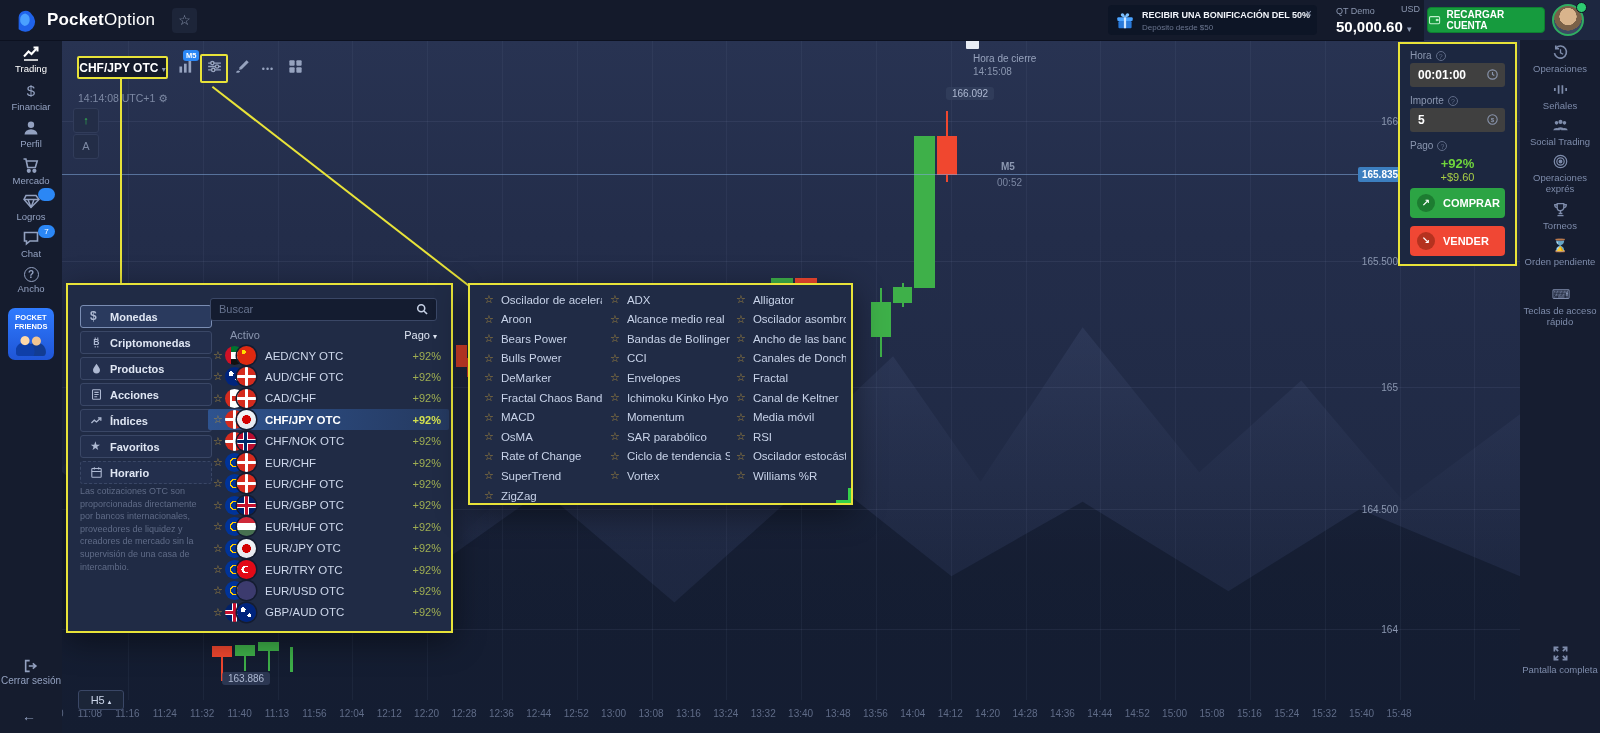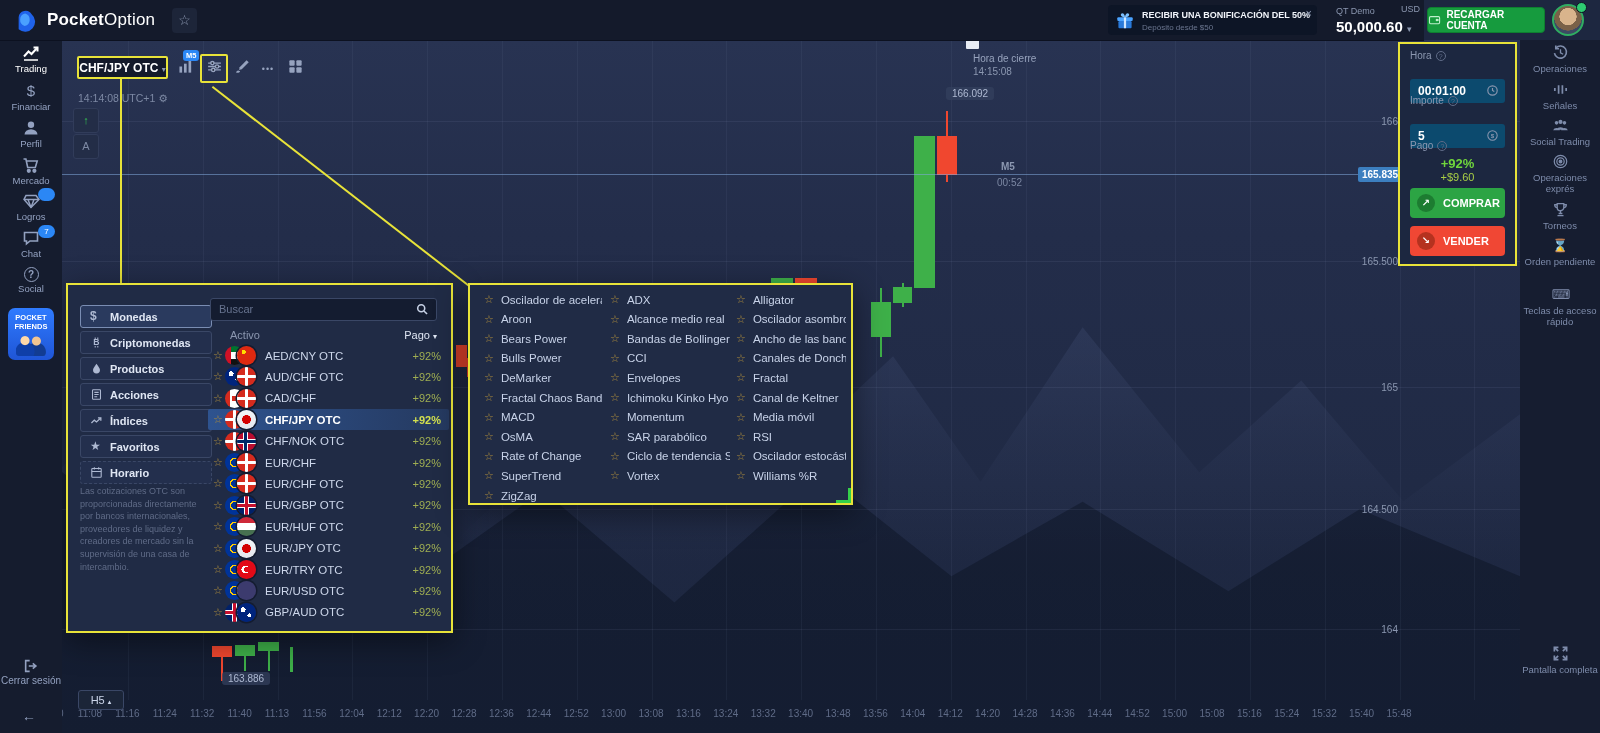--- a/index.html
+++ b/index.html
@@ -87,21 +87,21 @@
   .arow .apay{margin-left:auto;margin-right:8px;color:#9fae52;font-size:11px;}
   .arow.sel .apay{color:#d3e04e;font-weight:bold;}
   #ind-panel{left:468px;top:283px;width:385px;height:222px;}
   .ind-item{position:absolute;display:flex;align-items:center;gap:7px;color:#c7d2e8;font-size:11.5px;white-space:nowrap;overflow:hidden;}
   .ind-item .rstar{color:#a8893d;font-size:11px;}
   .ind-resize{position:absolute;right:0;bottom:0;width:12px;height:12px;border-right:3px solid #35d04a;border-bottom:3px solid #35d04a;}
   
   #trade-panel{position:absolute;left:1398px;top:42px;width:119px;height:224px;border:2px solid #e8e339;background:#1c2740;box-sizing:border-box;z-index:6;}
   .tp-label{position:absolute;left:10px;color:#8b97b0;font-size:10px;display:flex;gap:4px;align-items:center;}
   .q-ic{display:inline-block;width:10px;height:10px;border:1px solid #5f6b87;border-radius:50%;color:#5f6b87;font-size:7px;line-height:10px;text-align:center;box-sizing:border-box;}
-  .tp-input{position:absolute;left:10px;width:95px;height:24px;background:#0c4a6e;border-radius:3px;color:#fff;font-weight:bold;font-size:12px;line-height:24px;padding:0 8px;box-sizing:border-box;margin-top:16px;}
+  .tp-input{position:absolute;left:10px;width:95px;height:24px;background:#404040;border-radius:3px;color:#fff;font-weight:bold;font-size:12px;line-height:24px;padding:0 8px;box-sizing:border-box;}
   .tp-input .ic{position:absolute;right:6px;top:5px;width:13px;height:13px;color:#8b97b0;}
   .tp-pct{position:absolute;left:0;width:115px;text-align:center;color:#70d63c;font-size:13px;font-weight:bold;}
   .tp-amt{position:absolute;left:0;width:115px;text-align:center;color:#a9cf45;font-size:11px;}
   .tp-btn{position:absolute;left:10px;width:95px;height:30px;border-radius:4px;color:#fff;font-size:11px;font-weight:bold;display:flex;align-items:center;box-sizing:border-box;padding-left:7px;gap:8px;}
   .tp-btn .circ{width:18px;height:18px;border-radius:50%;text-align:center;line-height:18px;font-size:10px;flex-shrink:0;}
   .buy{background:#2ca444;}.buy .circ{background:#1d7c31;}
   .sell{background:#f04734;}.sell .circ{background:#b5321f;}
   
   .ann{position:absolute;background:#e8e339;z-index:4;}
   .ic svg{width:100%;height:100%;display:block;}
@@ -283,21 +283,21 @@
         <span class="ic">
           <svg viewBox="0 0 18 18" fill="none" stroke="currentColor" stroke-width="1.6">
             <path d="M2.5 3.5 h13 v8.5 h-7.5 l-3.5 2.8 v-2.8 h-2 z"></path>
           </svg>
         </span>
         <span class="lb-label">Chat</span>
         <span class="lb-badge">7</span>
       </div>
       <div class="lb-item" style="top: 227px;">
         <span class="ic" style="width: 15px; height: 15px; border: 1.6px solid currentcolor; border-radius: 50%; line-height: 13px; font-size: 10px; font-weight: bold; margin: 0px auto; box-sizing: border-box;">?</span>
-        <span class="lb-label">Social</span>
+        <span class="lb-label">Ancho</span>
       </div>
       <div class="pf-tile"><span>POCKET<br>FRIENDS</span><span class="pf-ppl"></span></div>
       <div class="logout"><span class="ic" style="width: 16px; height: 16px; margin: 0px auto; display: block;">
           <svg viewBox="0 0 18 18" fill="none" stroke="currentColor" stroke-width="1.8">
             <path d="M7.5 3 h-4.5 v12 h4.5"></path>
             <path d="M11 6 l3.5 3 l-3.5 3 M14 9 h-7.5"></path>
           </svg>
         </span><span class="lb-label" style="font-size: 10px;">Cerrar sesión</span></div>
       <div class="collapse-arrow">←</div>
     </div>

